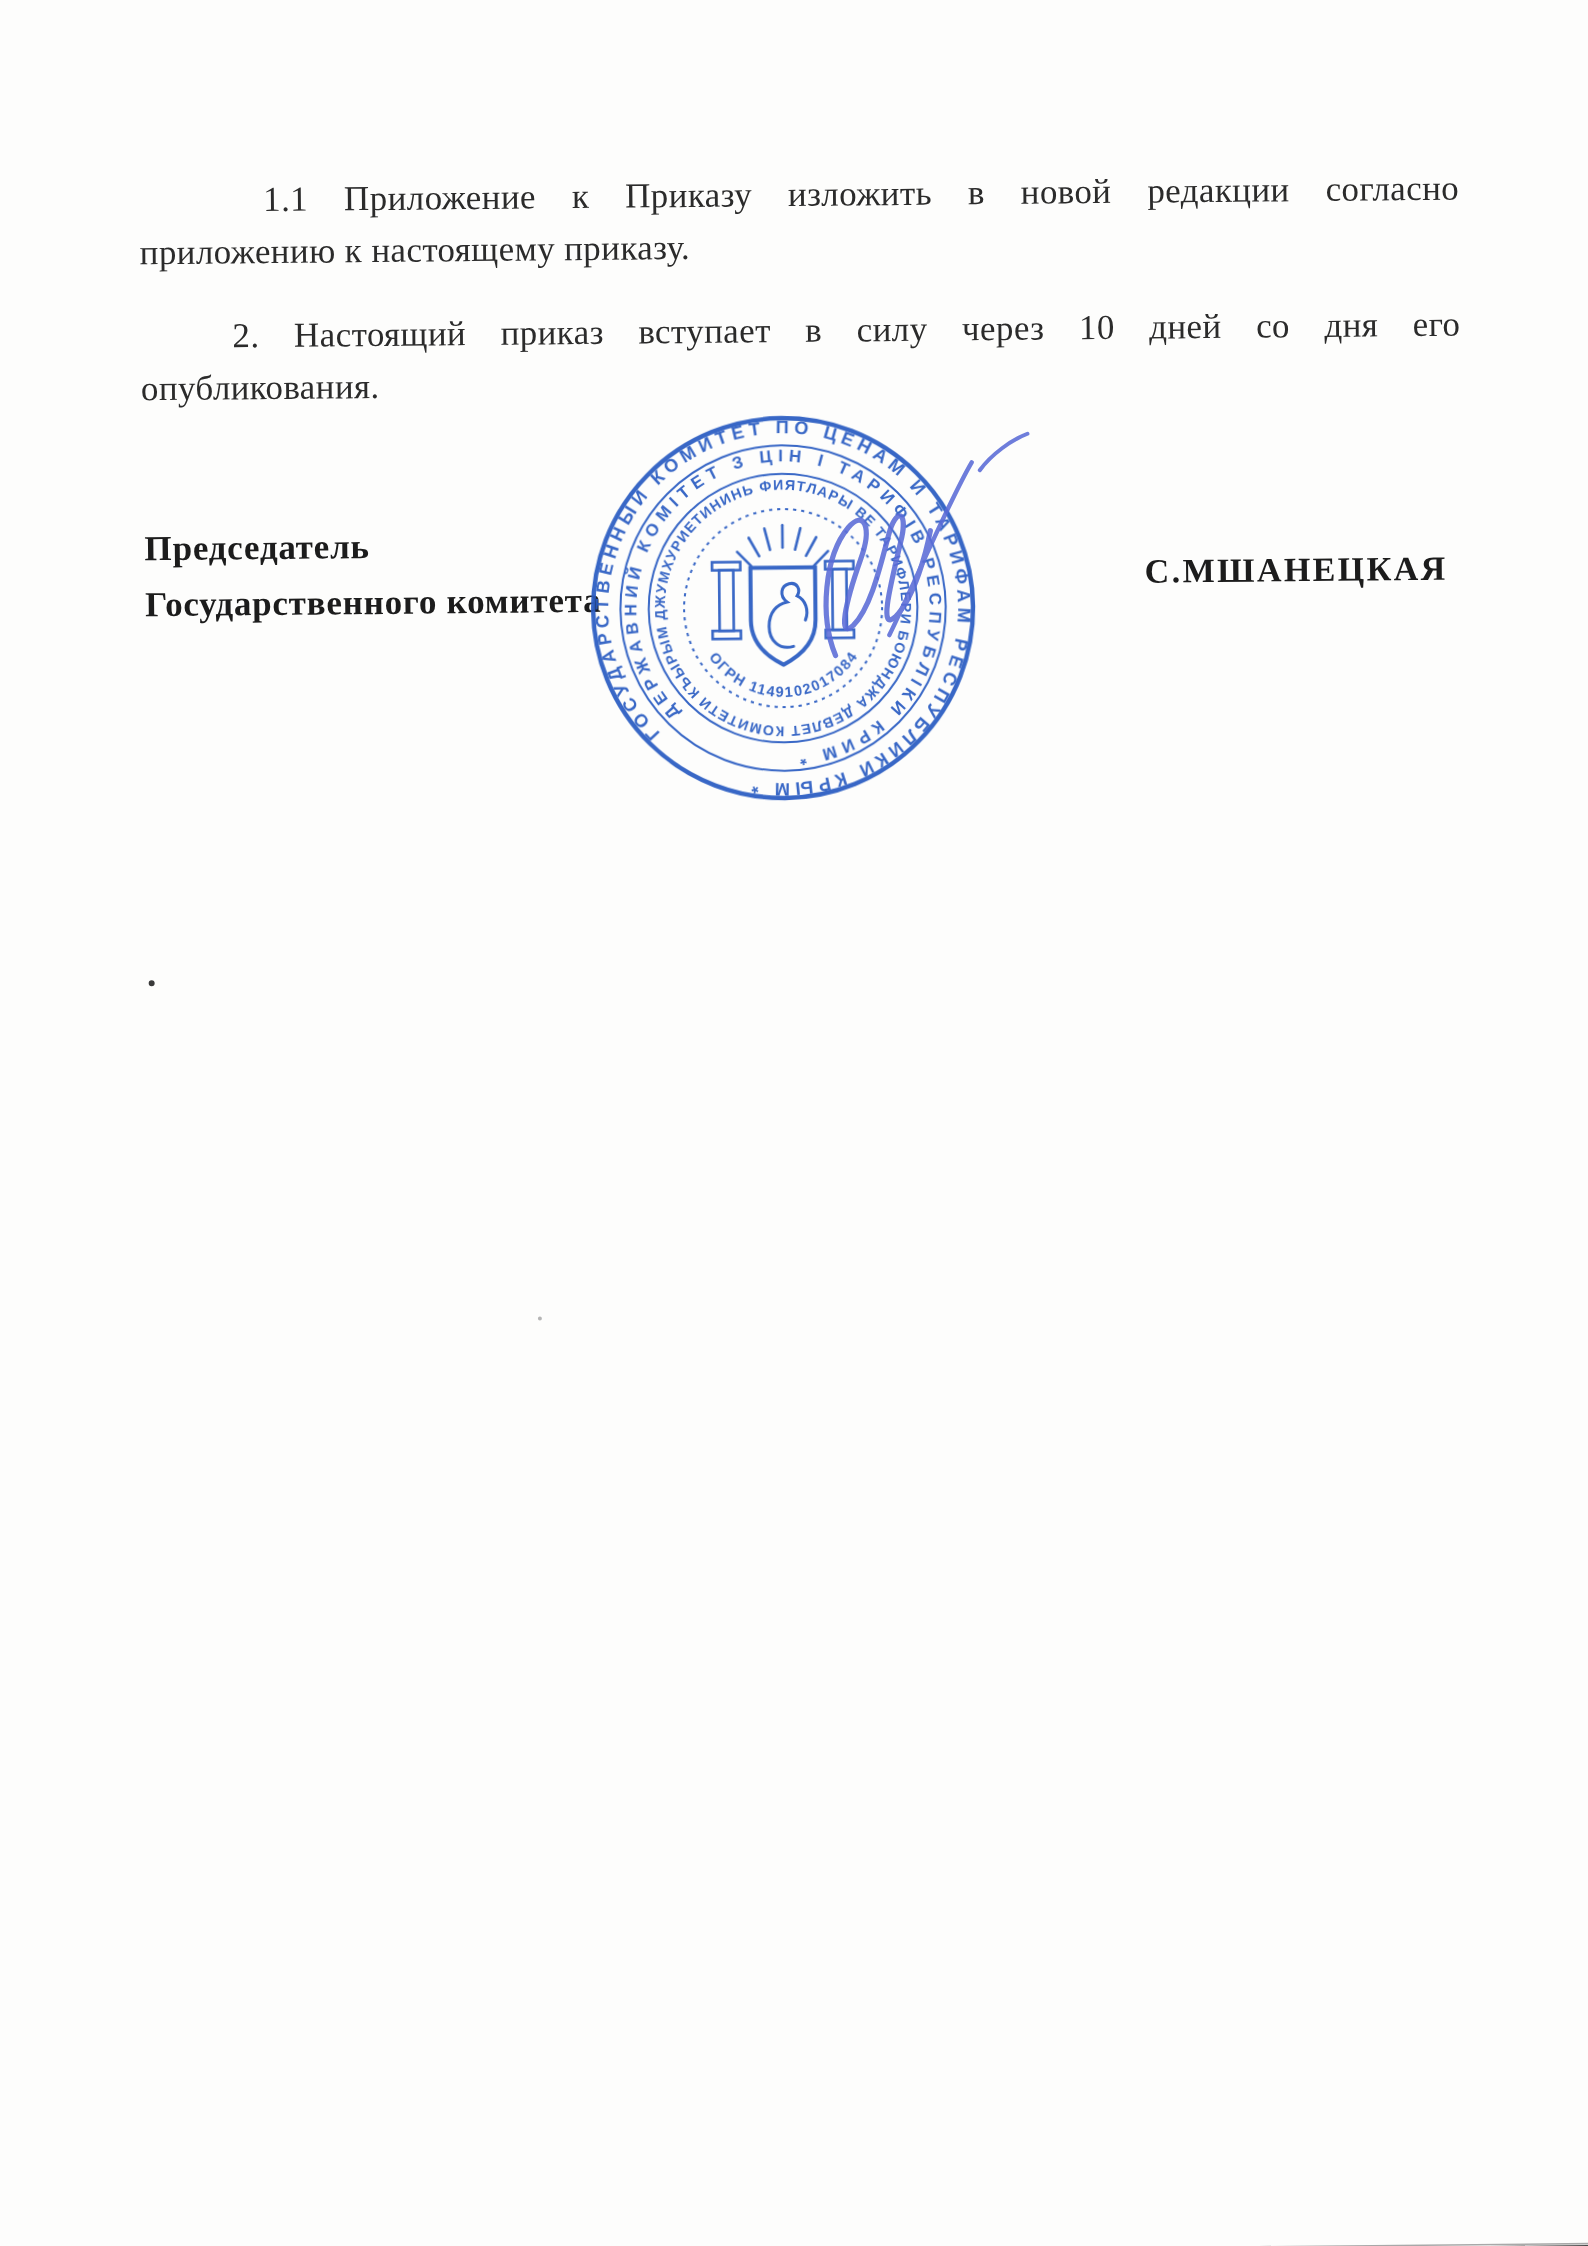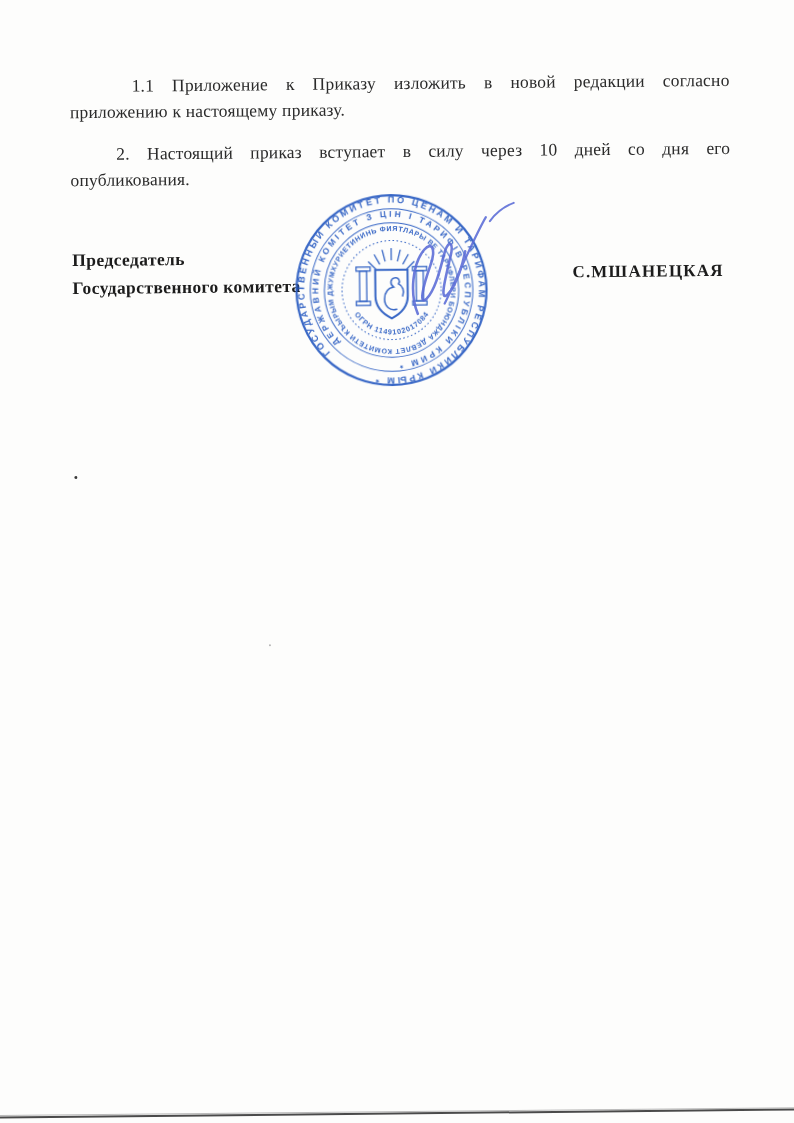--- a/index.html
+++ b/index.html
@@ -4,21 +4,21 @@
 <style>
   html,body{margin:0;padding:0;}
   body{
     width:794px;height:1123px;
     background:#fdfdfc;
     font-family:"Liberation Serif", serif;
     overflow:hidden;
     position:relative;
   }
   .sheet{
-    position:absolute;left:0;top:0;width:794px;height:828px;
+    position:absolute;left:0;top:14px;width:794px;height:828px;
   }
   
   .scan-rotate{
     position:absolute;left:0;top:0;width:794px;height:1123px;
     transform:rotate(-0.55deg);
     transform-origin:50% 30%;
   }
   .bodytext{
     position:absolute;
     left:72px;

